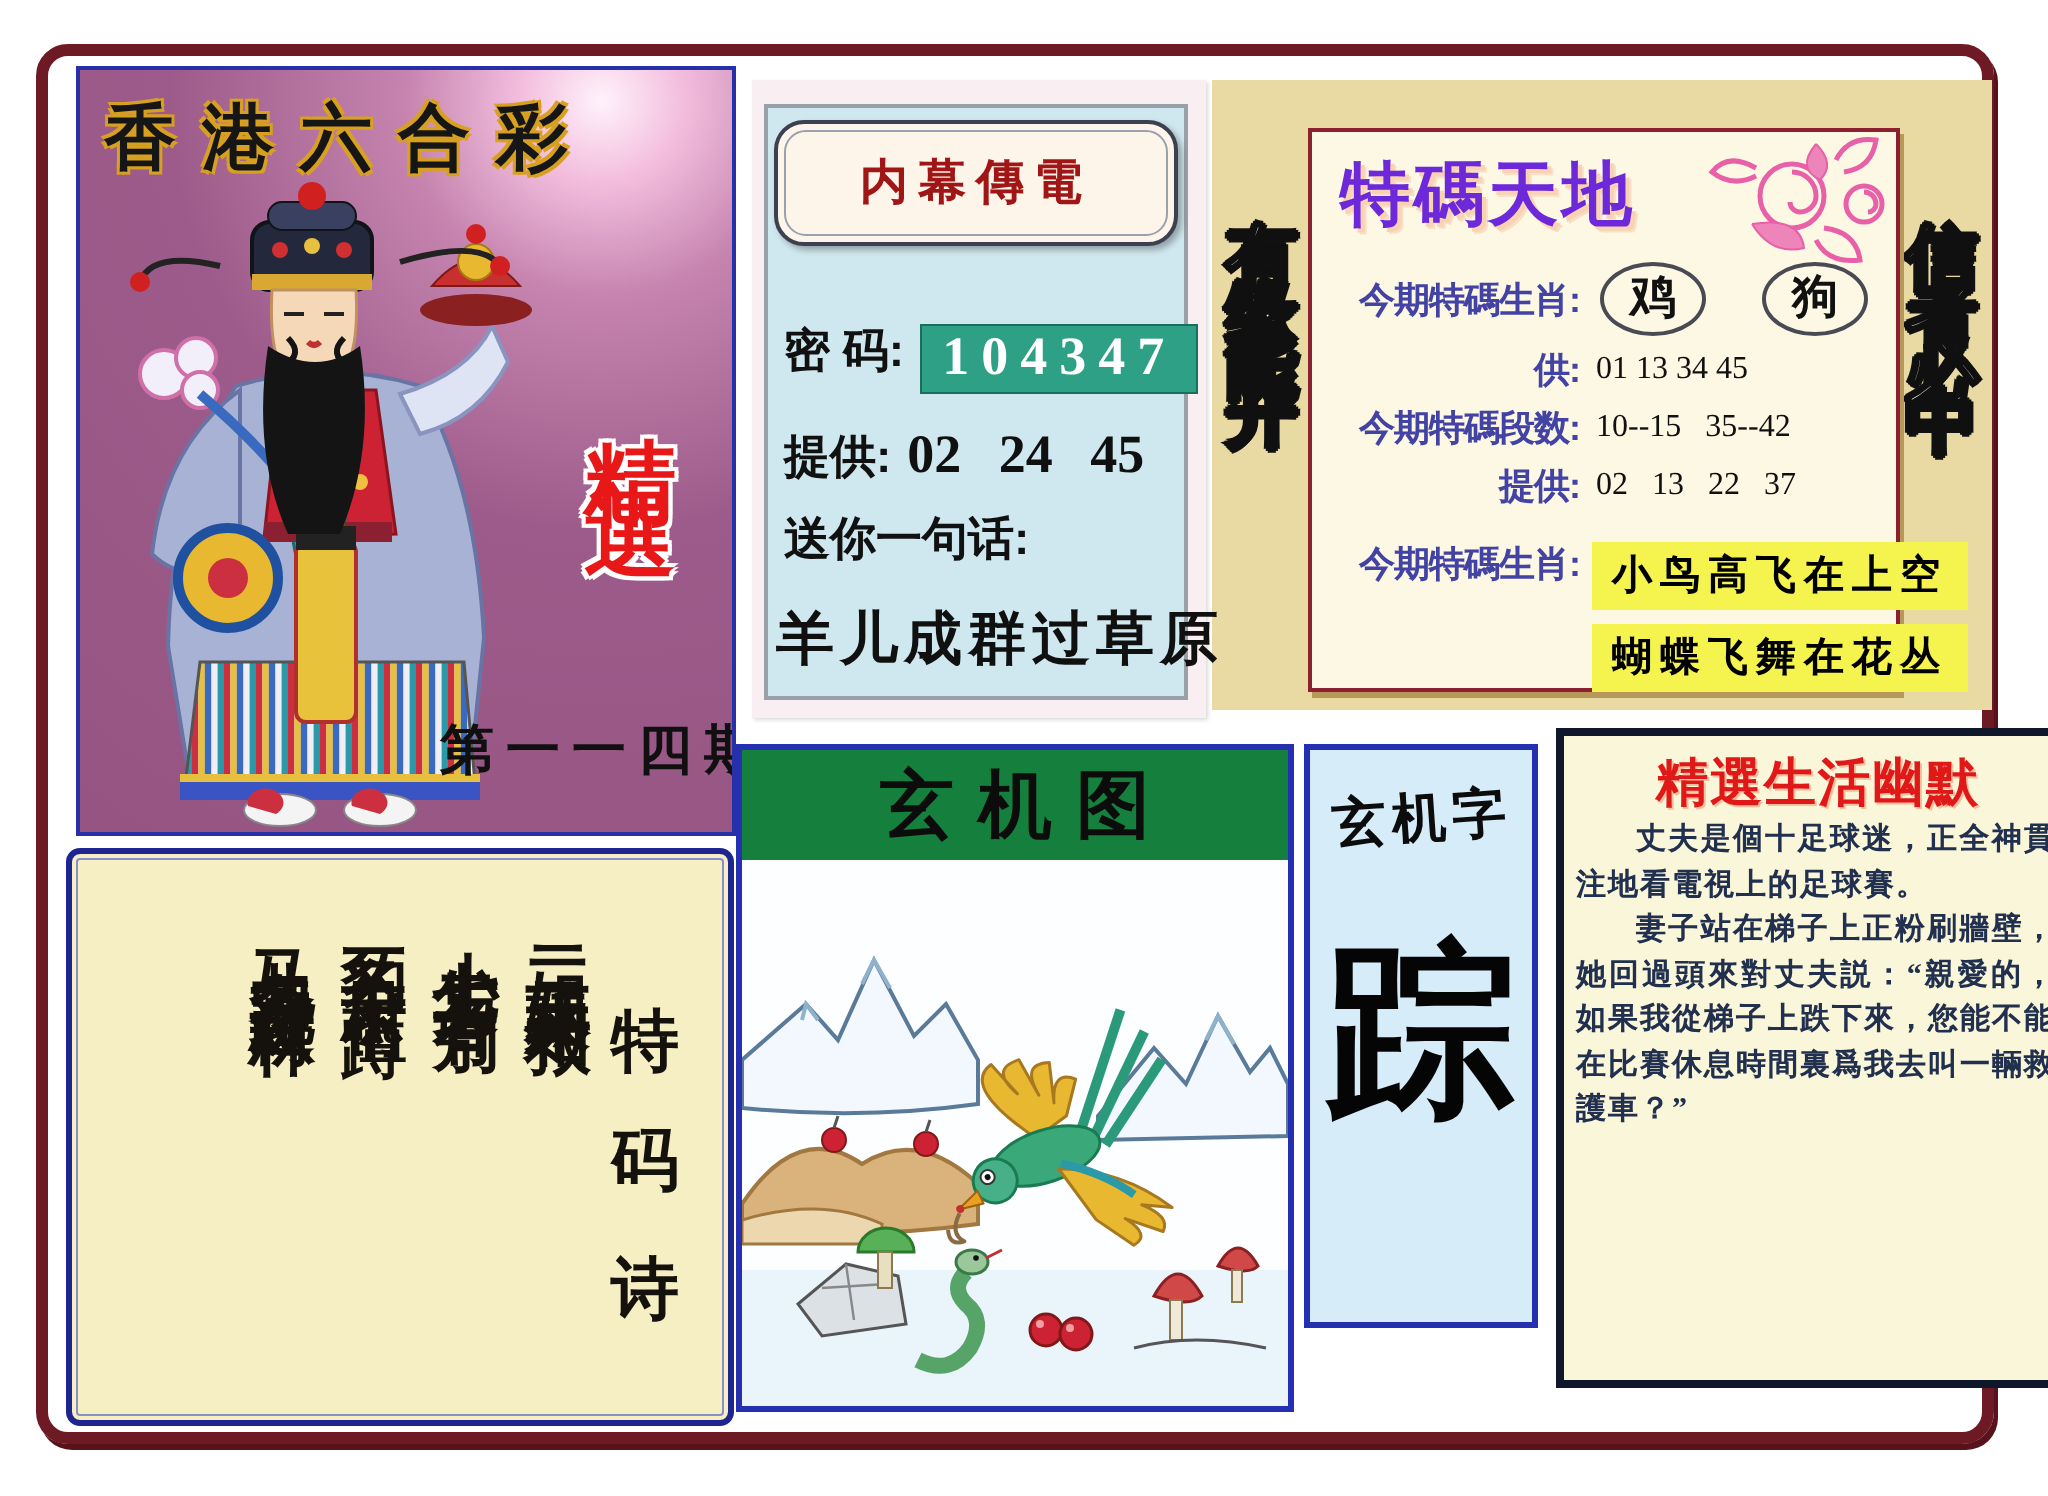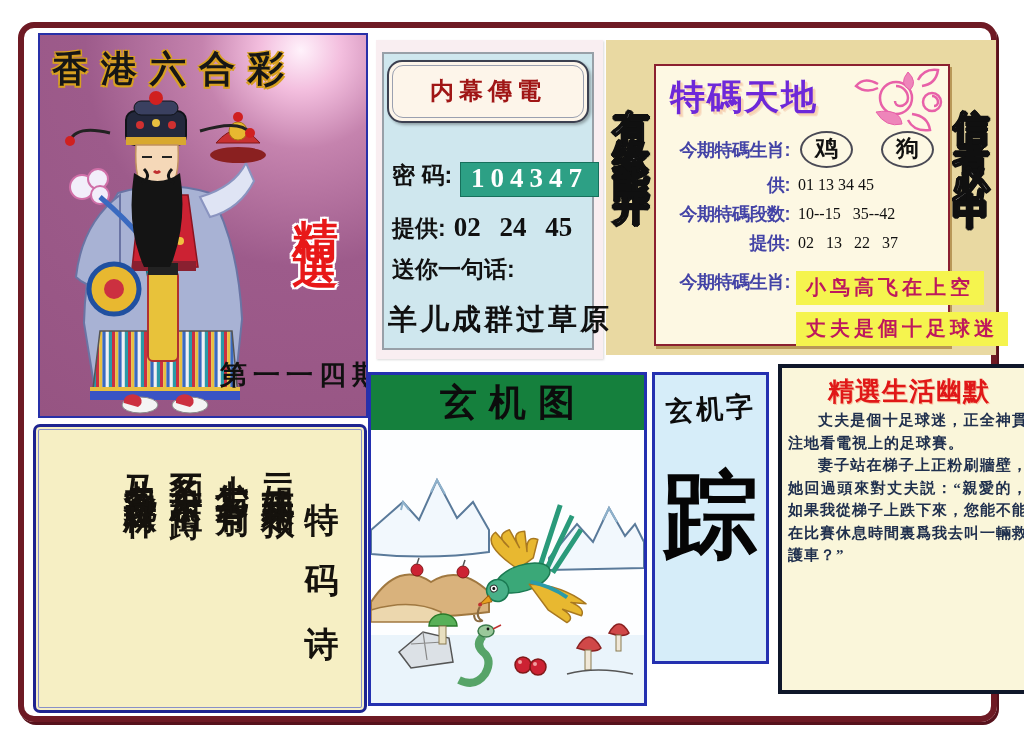--- a/index.html
+++ b/index.html
@@ -105,21 +105,21 @@
     font:bold 18px "Liberation Sans","DejaVu Sans",sans-serif;color:#4343a6;letter-spacing:-0.5px;
   }
   .t-val{font-weight:normal;font-size:16px;color:#101010;margin-left:8px;white-space:pre;}
   .zods{margin-left:10px;white-space:nowrap;}
   .zod{
     display:inline-block;border:2px solid #4a4a55;border-radius:50%;
     padding:0 13px 2px;font-size:23px;font-weight:bold;color:#111;margin-right:24px;background:#fdf8e3;
   }
   .t-poemlines{margin-left:6px;}
   .t-poem-line{
-    background:#f5f44e;color:#be185d;font-weight:bold;font-size:20px;
+    background:#f5f44e;color:#000000;font-weight:bold;font-size:20px;
     padding:3px 10px 4px;letter-spacing:4px;white-space:nowrap;width:max-content;margin-top:7px;text-align:center;
   }
   
   .p-xjt{
     position:absolute;left:368px;top:372px;width:279px;height:334px;box-sizing:border-box;
     border:3px solid #2430b0;background:#fdfeff;
   }
   .xjt-header{
     height:55px;background:#15803d;display:flex;align-items:center;justify-content:center;
     font-size:37px;font-weight:bold;color:#0c0c0c;letter-spacing:12px;text-indent:12px;
@@ -296,21 +296,21 @@
       <span class="t-val">10--15   35--42</span>
     </div>
     <div class="t-row">
       <span class="t-label">提供:</span>
       <span class="t-val">02   13   22   37</span>
     </div>
     <div class="t-row" style="align-items:flex-start;margin-top:9px;">
       <span class="t-label" style="padding-top:6px;">今期特碼生肖:</span>
       <span class="t-poemlines">
         <div class="t-poem-line">小鸟高飞在上空</div>
-        <div class="t-poem-line">丈夫是個十足球迷</div>
+        <div class="t-poem-line">蝴蝶飞舞在花丛</div>
       </span>
     </div>
   </div>
 </div>
 
 <div class="p-xjt">
   <div class="xjt-header">玄机图</div>
   <svg width="273" height="273" viewBox="0 0 273 273">
     <rect x="0" y="0" width="273" height="273" fill="#fdfeff"></rect>
     <rect x="0" y="205" width="273" height="68" fill="#eaf4fb"></rect>

